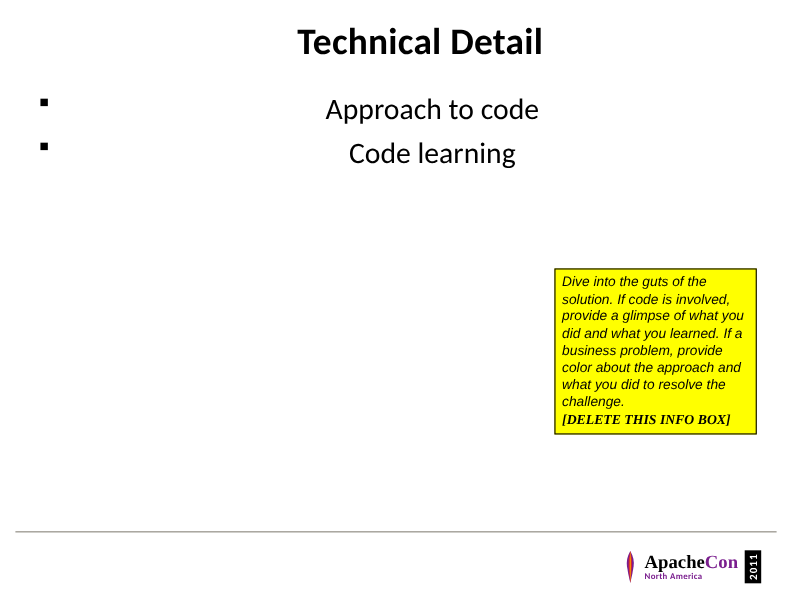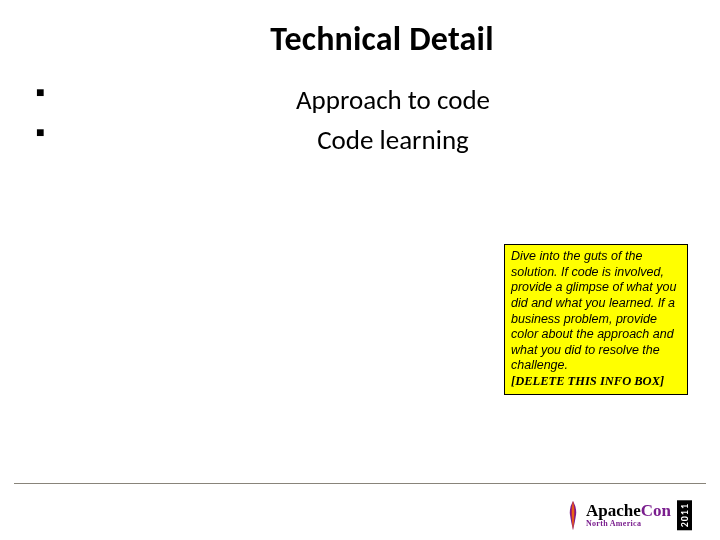--- a/index.html
+++ b/index.html
@@ -94,21 +94,20 @@
     font-weight: 700;
     color: #000;
   }
   .logo-apache .con { color: #7a1e8e; }
   .logo-na {
     font-size: 8px;
     color: #7a1e8e;
     letter-spacing: 0.3px;
     margin-top: -2px;
     font-weight: 600;
-    font-family: Liberation Serif, serif;
   }
   .feather {
     width: 14px;
     height: 30px;
   }
   .year-badge {
     writing-mode: vertical-rl;
     text-orientation: mixed;
     background: #000;
     color: #fff;

